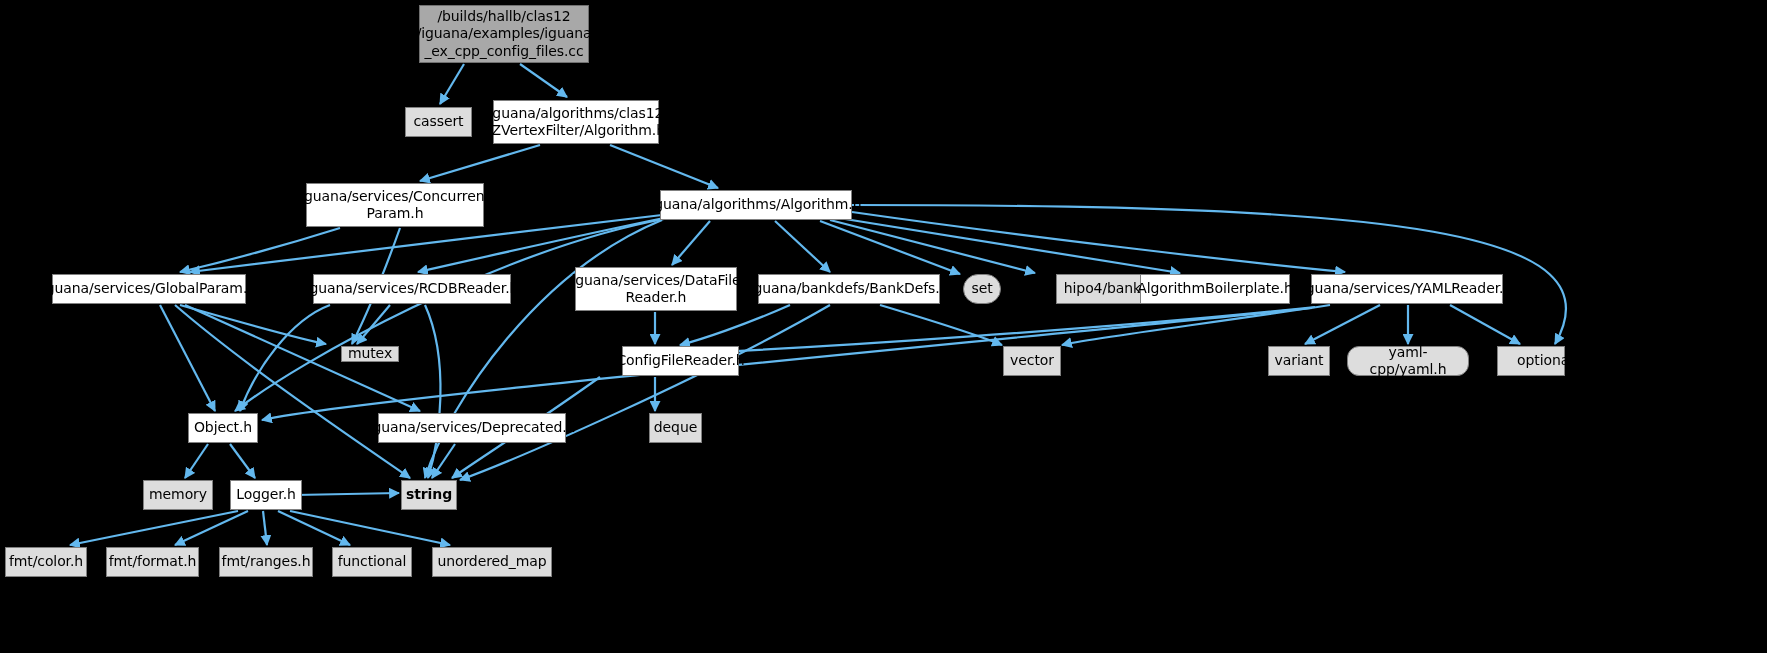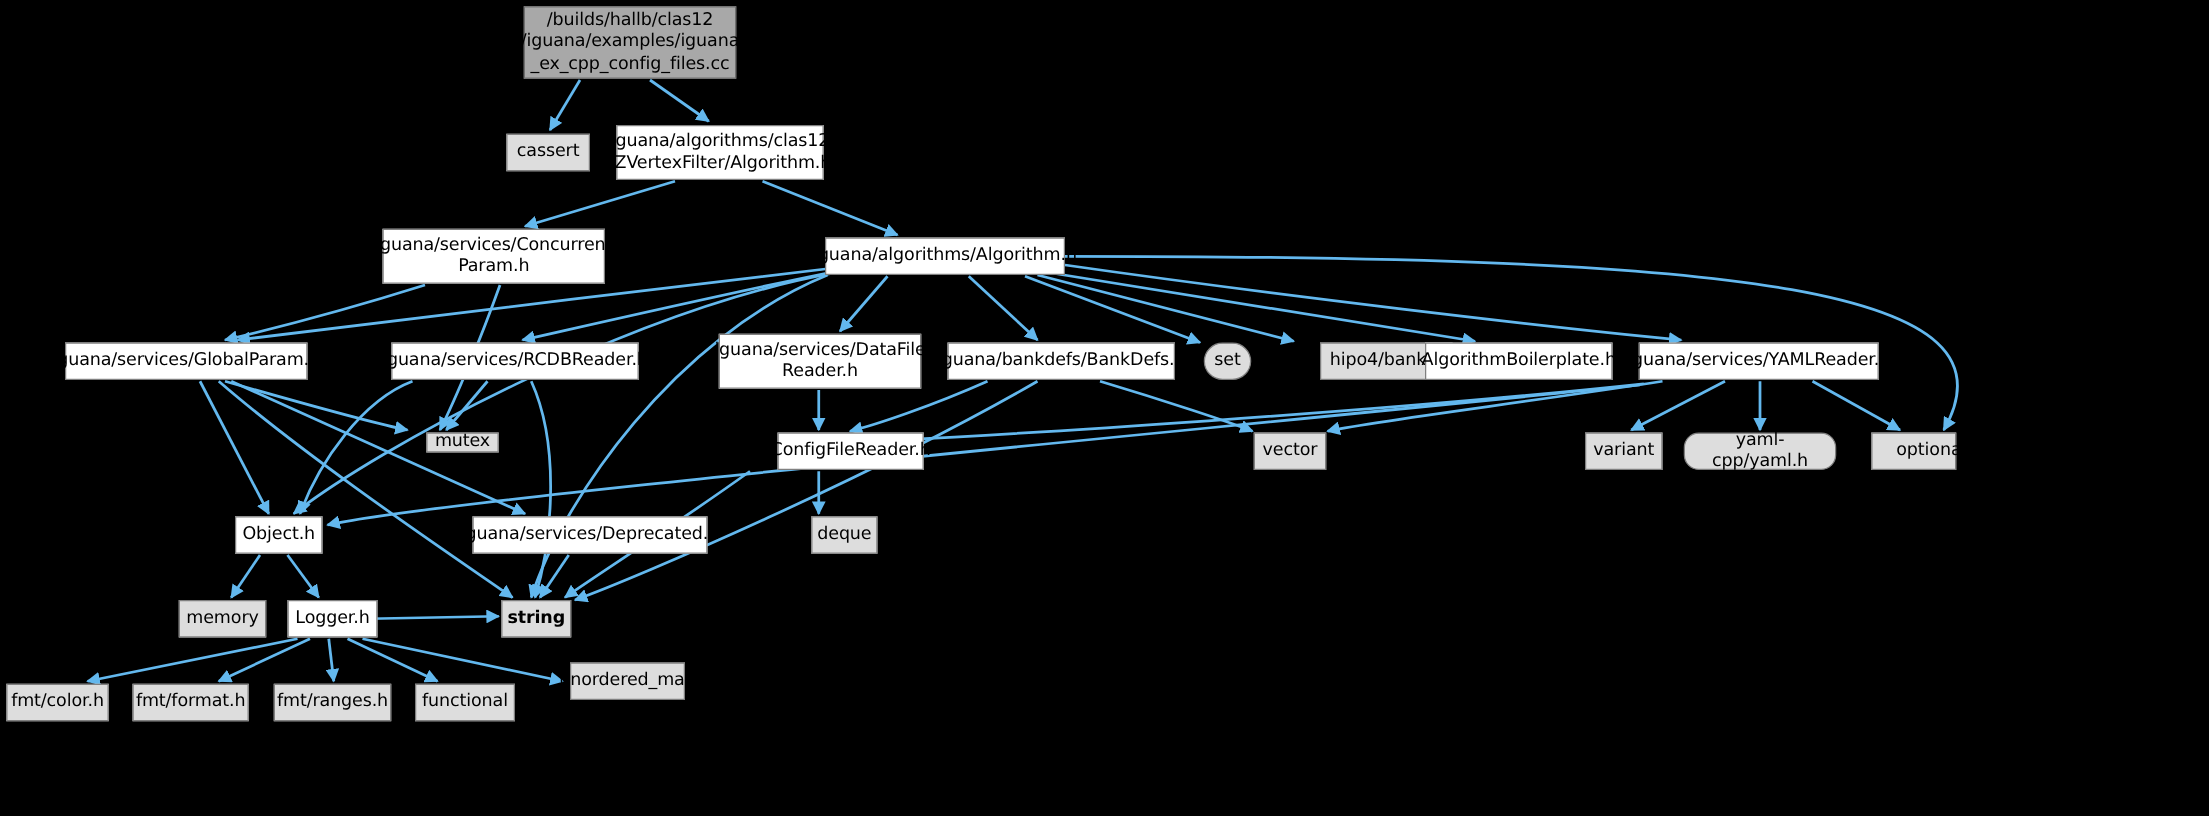--- a/index.html
+++ b/index.html
@@ -136,15 +136,15 @@
       <div class="node white" style="left: 188px; top: 413px; width: 70px; height: 30px;">Object.h</div>
       <div class="node white" style="left: 378px; top: 413px; width: 188px; height: 30px;">iguana/services/Deprecated.h</div>
       <div class="node grey" style="left: 630px; top: 413px; width: 53px; height: 30px; margin-left: 19px;">deque</div>
       <div class="node grey" style="left: 143px; top: 480px; width: 70px; height: 30px;">memory</div>
       <div class="node white" style="left: 230px; top: 480px; width: 72px; height: 30px;">Logger.h</div>
       <div class="node grey" style="left: 401px; top: 480px; width: 56px; height: 30px; font-weight: bold;">string</div>
       <div class="node grey" style="left: 5px; top: 547px; width: 82px; height: 30px;">fmt/color.h</div>
       <div class="node grey" style="left: 106px; top: 547px; width: 93px; height: 30px;">fmt/format.h</div>
       <div class="node grey" style="left: 219px; top: 547px; width: 94px; height: 30px;">fmt/ranges.h</div>
       <div class="node grey" style="left: 332px; top: 547px; width: 80px; height: 30px;">functional</div>
-      <div class="node grey" style="left: 432px; top: 530px; width: 92px; height: 30px; margin-left: 24px;">unordered_map</div>
+      <div class="node grey" style="left: 432px; top: 547px; width: 120px; height: 30px;">unordered_map</div>
     </div>
 </div>
 
 </body></html>

